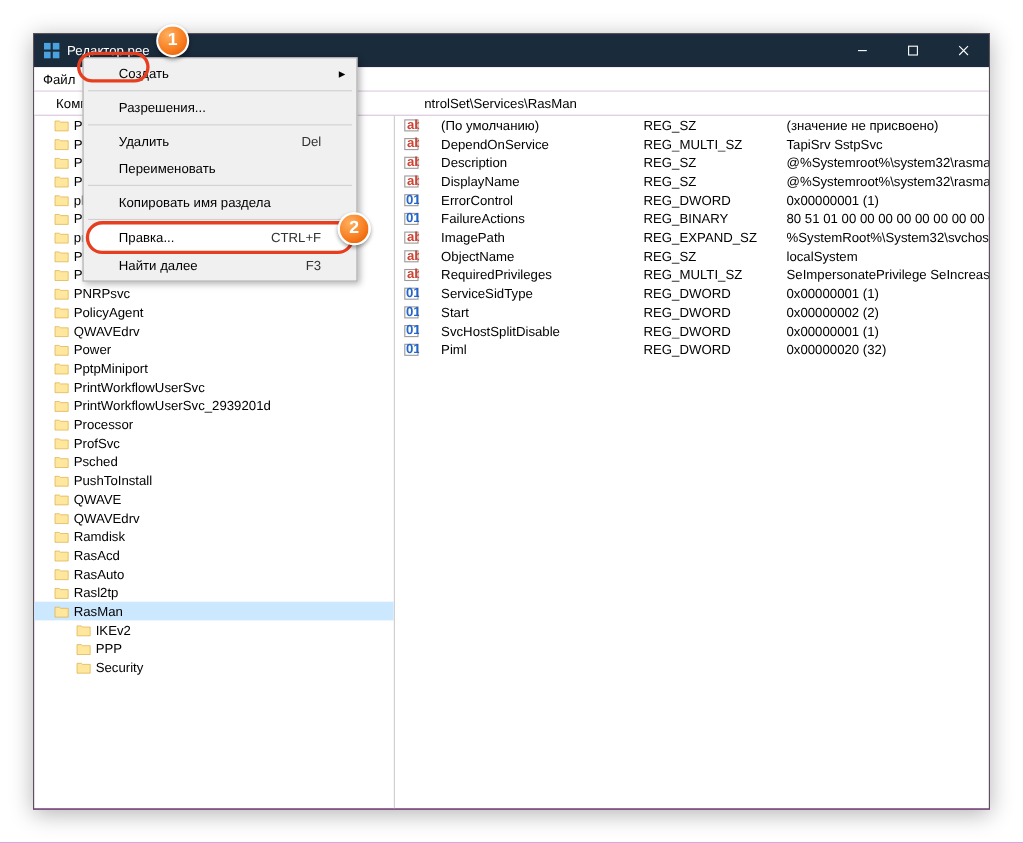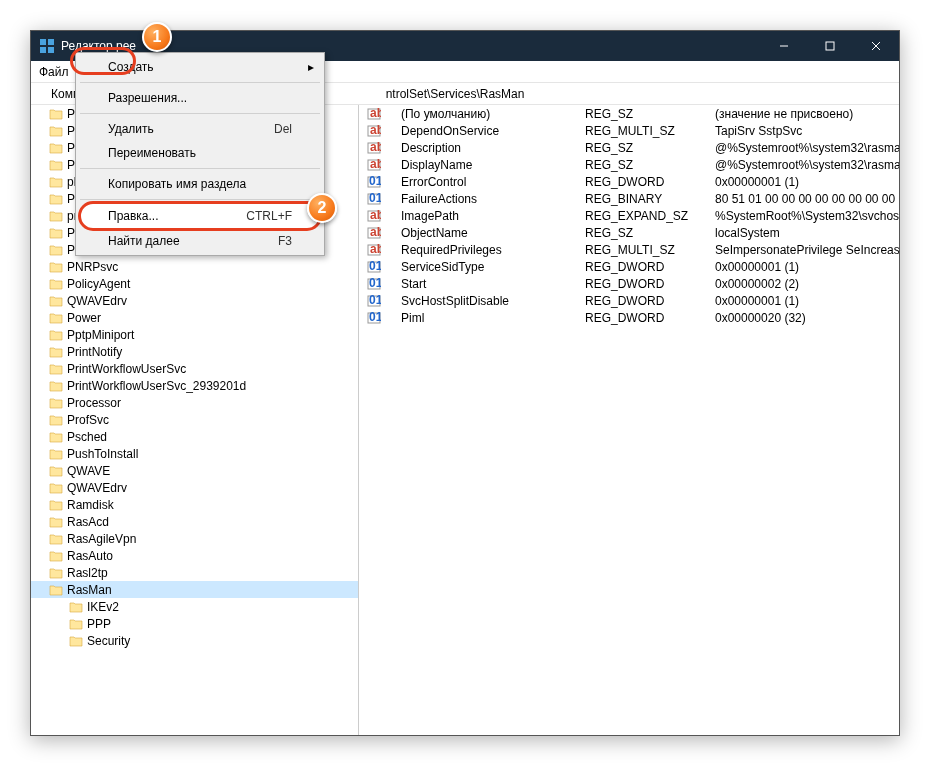--- a/index.html
+++ b/index.html
@@ -217,28 +217,20 @@
             </svg>
           </span>
           <span>PptpMiniport</span>
         </div>
         <div class="tree-item">
           <span class="folder-icon">
             <svg viewBox="0 0 14 12">
               <path d="M1 2 L5 2 L6 3 L13 3 L13 11 L1 11 Z" fill="#ffe79e" stroke="#d9a93e" stroke-width="0.6"></path>
             </svg>
           </span>
-          <span>PrintNotify</span>
-        </div>
-        <div class="tree-item">
-          <span class="folder-icon">
-            <svg viewBox="0 0 14 12">
-              <path d="M1 2 L5 2 L6 3 L13 3 L13 11 L1 11 Z" fill="#ffe79e" stroke="#d9a93e" stroke-width="0.6"></path>
-            </svg>
-          </span>
           <span>PrintWorkflowUserSvc</span>
         </div>
         <div class="tree-item">
           <span class="folder-icon">
             <svg viewBox="0 0 14 12">
               <path d="M1 2 L5 2 L6 3 L13 3 L13 11 L1 11 Z" fill="#ffe79e" stroke="#d9a93e" stroke-width="0.6"></path>
             </svg>
           </span>
           <span>PrintWorkflowUserSvc_2939201d</span>
         </div>
@@ -298,28 +290,20 @@
           </span>
           <span>Ramdisk</span>
         </div>
         <div class="tree-item">
           <span class="folder-icon">
             <svg viewBox="0 0 14 12">
               <path d="M1 2 L5 2 L6 3 L13 3 L13 11 L1 11 Z" fill="#ffe79e" stroke="#d9a93e" stroke-width="0.6"></path>
             </svg>
           </span>
           <span>RasAcd</span>
-        </div>
-        <div class="tree-item">
-          <span class="folder-icon">
-            <svg viewBox="0 0 14 12">
-              <path d="M1 2 L5 2 L6 3 L13 3 L13 11 L1 11 Z" fill="#ffe79e" stroke="#d9a93e" stroke-width="0.6"></path>
-            </svg>
-          </span>
-          <span>RasAgileVpn</span>
         </div>
         <div class="tree-item">
           <span class="folder-icon">
             <svg viewBox="0 0 14 12">
               <path d="M1 2 L5 2 L6 3 L13 3 L13 11 L1 11 Z" fill="#ffe79e" stroke="#d9a93e" stroke-width="0.6"></path>
             </svg>
           </span>
           <span>RasAuto</span>
         </div>
         <div class="tree-item">

